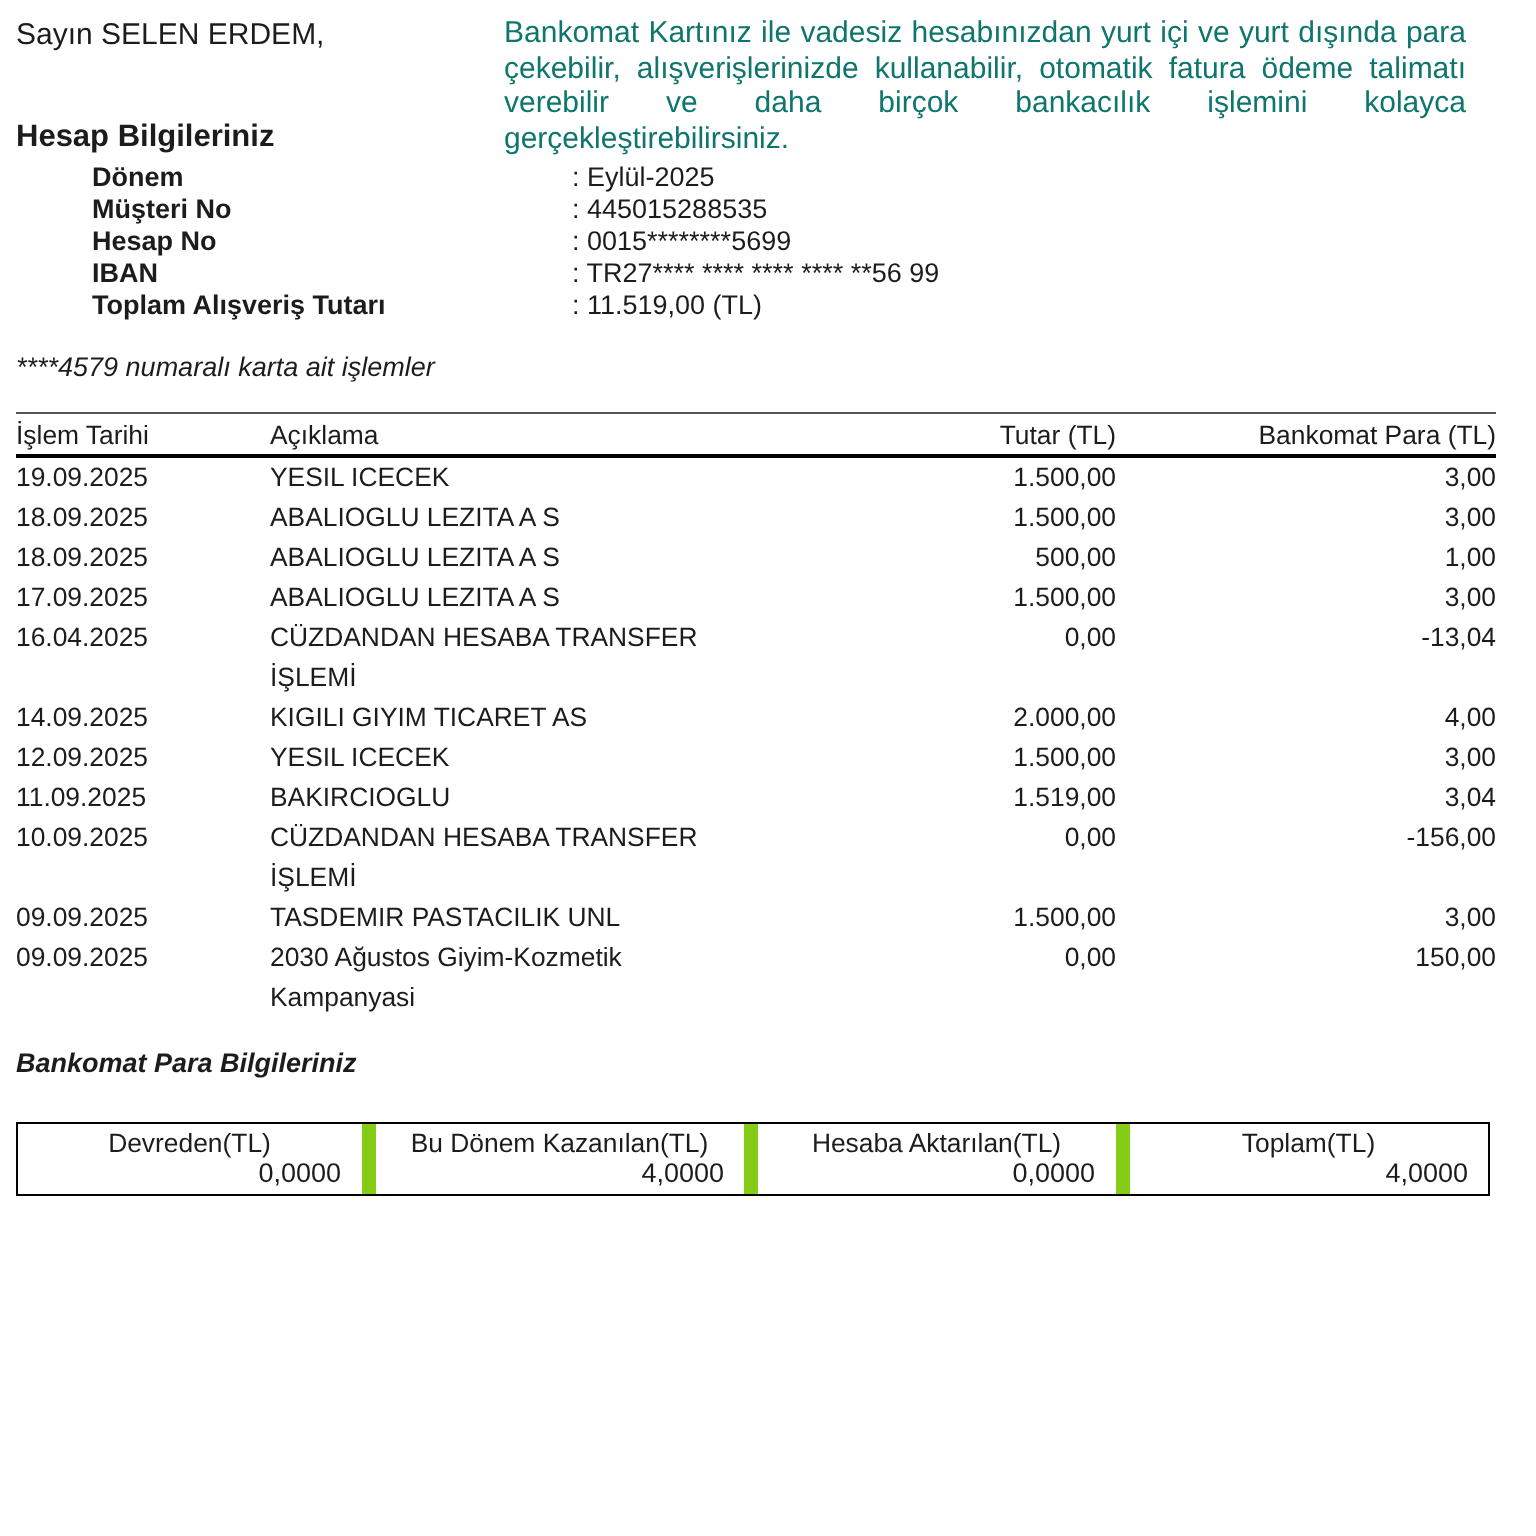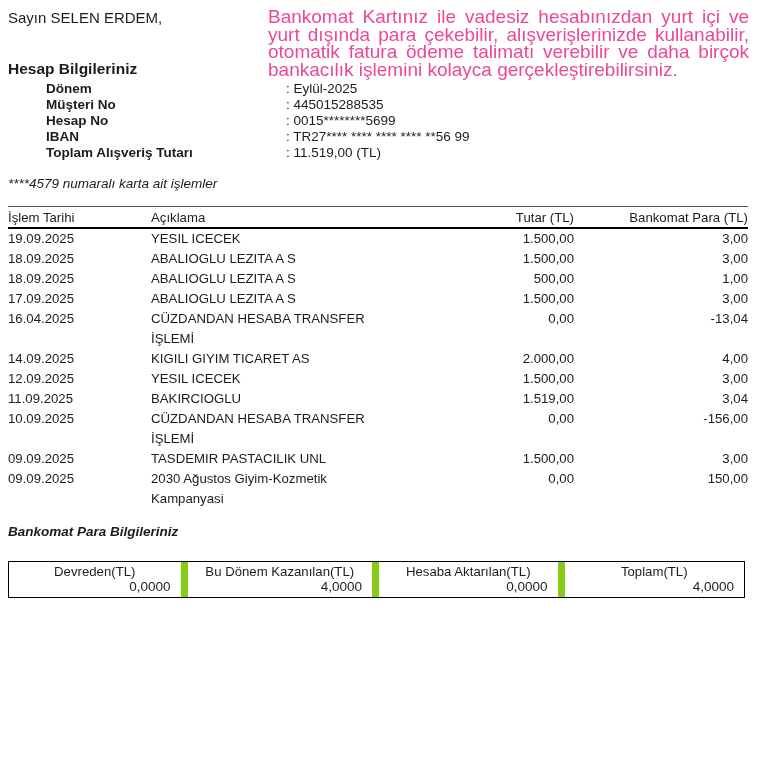--- a/index.html
+++ b/index.html
@@ -16,23 +16,23 @@
     overflow: hidden;
   }
 
   
   .salutation {
     position: absolute; left: 8px; top: 9px;
     font-size: 15px; white-space: nowrap;
   }
   .salutation .bold { font-weight: normal; }
   .intro {
-    position: absolute; left: 268px; top: 8px; width: 481px;
-    font-size: 19px; line-height: 17.6px;
-    text-align: justify; color: #ec4899;
+    position: absolute; left: 252px; top: 8px; width: 481px;
+    font-size: 15px; line-height: 17.6px;
+    text-align: justify; color: #0f766e;
   }
 
   
   .acct-title {
     position: absolute; left: 8px; top: 60px;
     font-size: 15.5px; font-weight: bold;
   }
   .acct-rows {
     position: absolute; left: 8px; top: 81px; width: 600px;
     font-size: 13.5px; line-height: 16px;
@@ -54,21 +54,21 @@
   }
   .tx-header {
     display: flex;
     border-top: 1px solid #555555;
     border-bottom: 2px solid #000000;
     padding: 3px 0 2px 0;
     color: #1c1c1c;
   }
   .tx-row { display: flex; line-height: 20px; }
   .c-date { width: 127px; flex: none; }
-  .c-desc { width: 233px; flex: none; margin-left: 16px; }
+  .c-desc { width: 233px; flex: none; }
   .c-desc .wrap { display: block; max-width: 215px; }
   .c-amt  { width: 190px; flex: none; text-align: right; }
   .c-bonus { flex: 1; text-align: right; }
 
   
   .summary-title {
     position: absolute; left: 8px; top: 524px;
     font-size: 13.5px; font-weight: bold; font-style: italic;
   }
   .summary {

